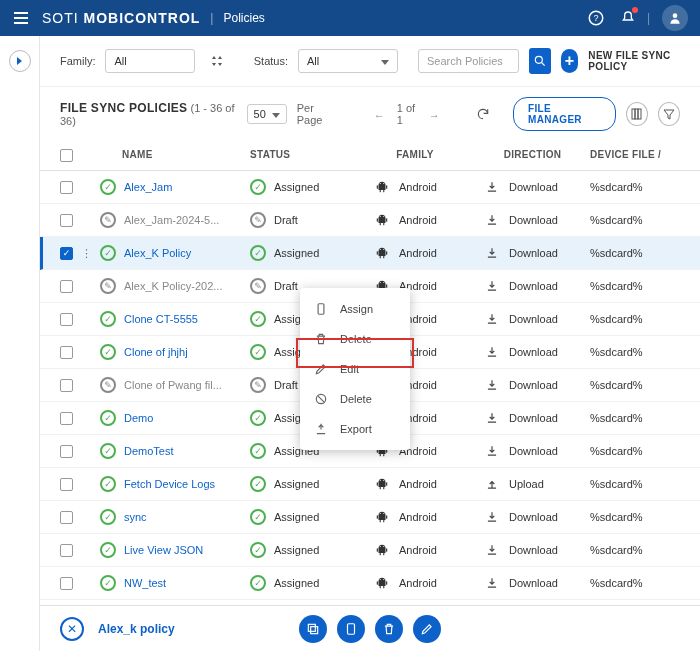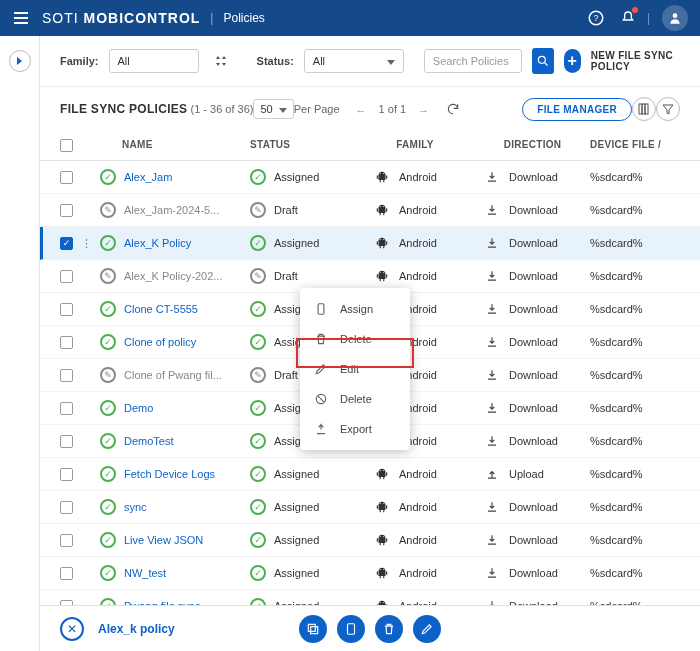--- a/index.html
+++ b/index.html
@@ -16,29 +16,29 @@
   .header-icon { width: 26px; height: 26px; display: flex; align-items: center; justify-content: center; margin-left: 6px; cursor: pointer; position: relative; }
   .header-icon.avatar { background: rgba(255,255,255,0.2); border-radius: 50%; }
   .notif-dot { position: absolute; top: 2px; right: 3px; width: 6px; height: 6px; background: #ff4d4d; border-radius: 50%; }
   
   .expand-rail { position: absolute; left: 0; top: 36px; bottom: 0; width: 40px; border-right: 1px solid #e5e5e5; display: flex; justify-content: center; padding-top: 14px; }
   .expand-btn { width: 22px; height: 22px; border: 1px solid #bbb; border-radius: 50%; display: flex; align-items: center; justify-content: center; cursor: pointer; color: #0d62c9; }
   
   .content { position: absolute; left: 40px; top: 36px; right: 0; bottom: 0; overflow: hidden; display: flex; flex-direction: column; }
   
   .filter-bar { display: flex; align-items: center; padding: 12px 20px; gap: 10px; font-size: 11px; border-bottom: 1px solid #eee; }
-  .filter-label { font-weight: 700; color: #444; }
+  .filter-label { font-weight: 400; color: #444; }
   .filter-select { border: 1px solid #ccc; border-radius: 3px; padding: 5px 8px; min-width: 90px; display: flex; align-items: center; justify-content: space-between; cursor: pointer; font-size: 11px; }
   .sort-icon { margin-left: 6px; cursor: pointer; }
   .search-box { border: 1px solid #ccc; border-radius: 3px; padding: 5px 8px; width: 130px; color: #999; font-size: 11px; }
   .search-btn { background: #0d62c9; width: 30px; height: 26px; border-radius: 3px; display: flex; align-items: center; justify-content: center; cursor: pointer; }
   .new-btn { background: #0d62c9; color: #fff; border-radius: 14px; width: 24px; height: 24px; display: flex; align-items: center; justify-content: center; cursor: pointer; font-size: 16px; font-weight: bold; }
   .new-label { font-weight: 700; font-size: 10px; color: #333; letter-spacing: 0.3px; }
   
-  .policies-bar { display: flex; align-items: center; padding: 10px 20px; font-size: 11px; text-align: center; }
+  .policies-bar { display: flex; align-items: center; padding: 10px 20px; gap: 10px; font-size: 11px; }
   .policies-title { font-weight: 700; font-size: 12px; letter-spacing: 0.3px; }
   .policies-count { color: #666; font-weight: 400; }
   .page-size { border: 1px solid #ccc; border-radius: 3px; padding: 3px 6px; display: flex; align-items: center; gap: 6px; cursor: pointer; }
   .per-page { color: #666; }
   .pager-nav { display: flex; align-items: center; gap: 6px; color: #666; }
   .pager-btn { padding: 3px 6px; cursor: pointer; color: #888; }
   .refresh-btn { padding: 3px; cursor: pointer; color: #555; }
   .file-mgr-btn { border: 1px solid #0d62c9; color: #0d62c9; border-radius: 14px; padding: 5px 14px; font-weight: 700; font-size: 10px; cursor: pointer; letter-spacing: 0.3px; }
   .round-icon-btn { border: 1px solid #bbb; border-radius: 50%; width: 24px; height: 24px; display: flex; align-items: center; justify-content: center; cursor: pointer; color: #555; }
   
@@ -379,21 +379,21 @@
           <span>Download</span>
         </div>
         <div class="col-file">%sdcard%</div>
       </div>
       <div class="row">
         <div class="col-check" style="display:flex;align-items:center">
           <div class="check"></div>
         </div>
         <div class="col-name" style="display:flex;align-items:center">
           <span class="status-icon assigned">✓</span>
-          <span class="name-link">Clone of policy</span>
+          <span class="name-link">Clone of jhjhj</span>
         </div>
         <div class="col-status" style="display:flex;align-items:center">
           <span class="status-icon assigned">✓</span>
           <span>Assigned</span>
         </div>
         <div class="col-family" style="display:flex;align-items:center;justify-content:flex-start;padding-left:20px">
           <span class="fam-icon">
             <svg width="14" height="14" viewBox="0 0 24 24">
               <path d="M6 9a6 6 0 0 1 12 0v8H6z" fill="#333"></path>
               <circle cx="9" cy="6" r="1" fill="#fff"></circle>

